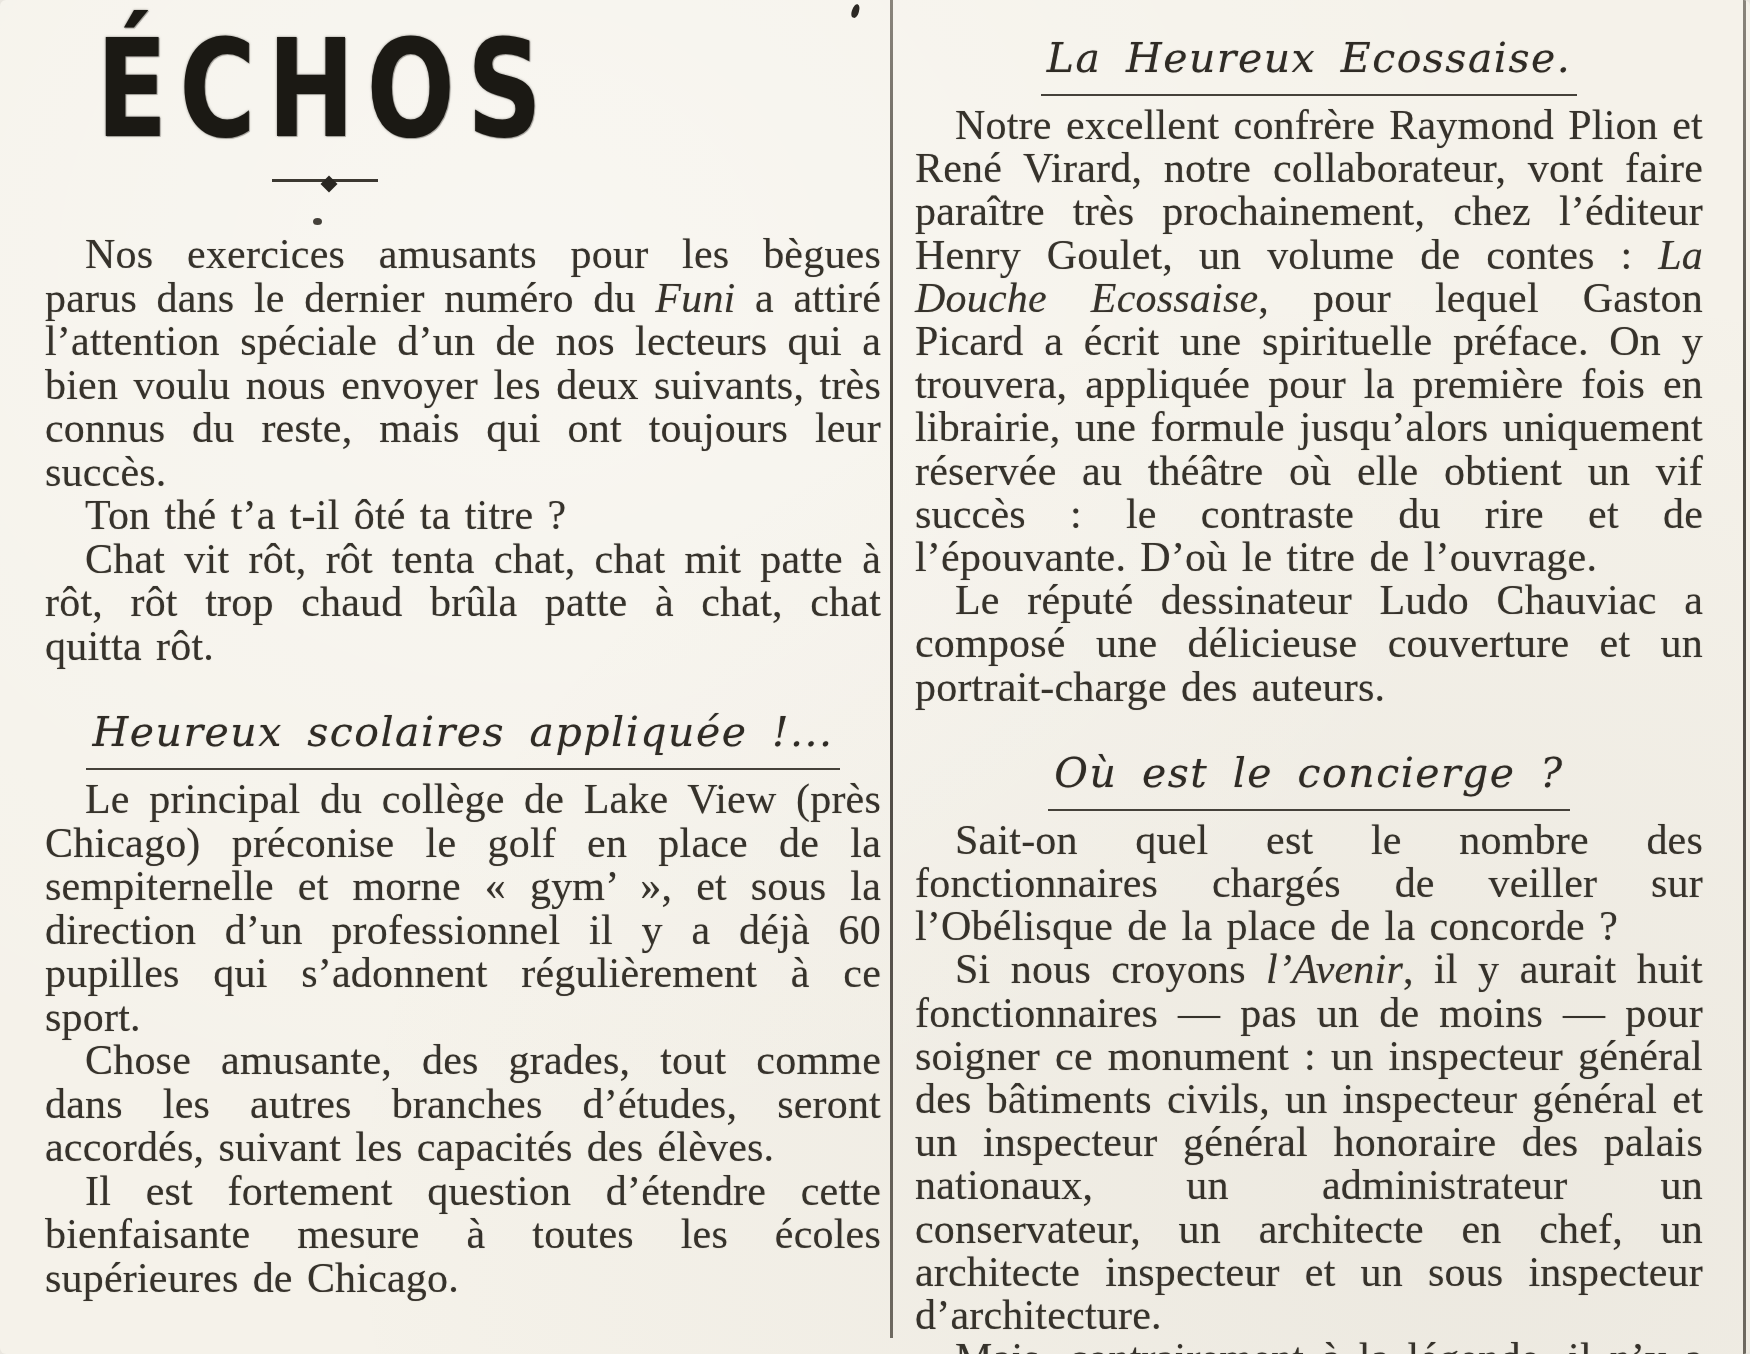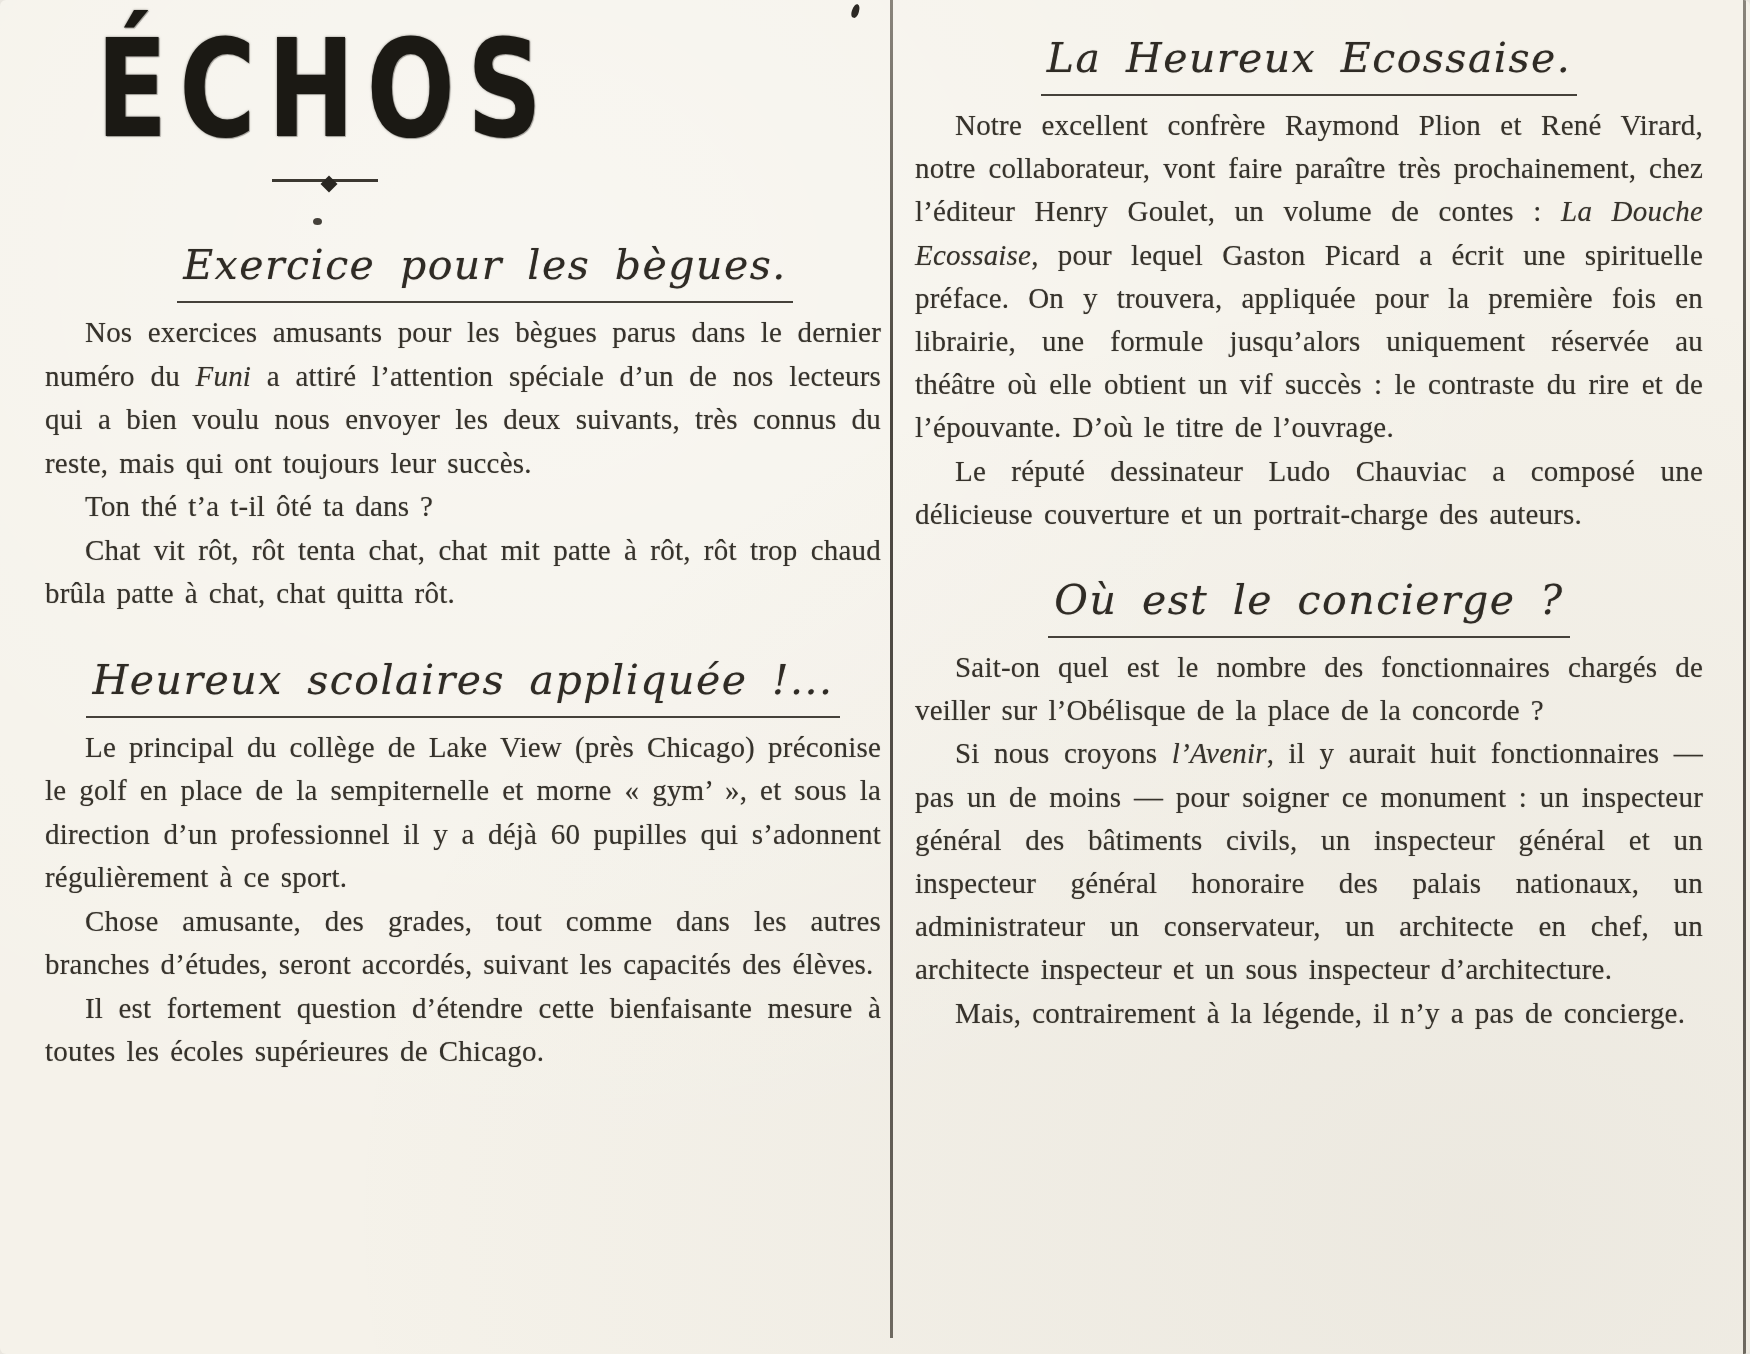--- a/index.html
+++ b/index.html
@@ -46,21 +46,21 @@
   .head-wrap.shift-r{padding-left:44px;}
   .headline{
     display:inline-block;
     font-family:"DejaVu Serif","Liberation Serif",serif;
     font-style:italic;font-size:41px;letter-spacing:1.5px;word-spacing:10px;
     color:#2f2b25;text-shadow:0 0 1px rgba(47,43,37,.5);
     border-bottom:2px solid #45413a;padding:0 6px 12px 6px;
   }
   
   .para{
-    margin:0;font-size:29px;line-height:43.5px;
+    margin:0;font-size:42px;line-height:43.5px;
     text-align:justify;text-indent:40px;
     word-spacing:3.5px;letter-spacing:.2px;
     color:#36322b;text-shadow:0 0 1px rgba(54,50,43,.45);
   }
   .para.first{margin-top:8px;}
   .col-right .para{line-height:43.2px;}
   .it{font-style:italic;}
   .head-wrap.gap-lg{margin-top:40px;}
   
   .speck{
@@ -80,26 +80,23 @@
     <div class="masthead-wrap">
       <div class="masthead">ÉCHOS</div>
     </div>
 
     <div class="ornament">
       <span class="orn-line"></span>
       <span class="orn-diamond"></span>
     </div>
     <div class="ink-dot"></div>
 
-    <div class="head-wrap shift-r">
-      <span class="headline">Exercice pour les bègues.</span>
-    </div>
 
     <p class="para first"><span>Nos exercices amusants pour les bègues parus dans le dernier numéro du </span><i class="it">Funi</i><span> a attiré l’attention spéciale d’un de nos lecteurs qui a bien voulu nous envoyer les deux suivants, très connus du reste, mais qui ont toujours leur succès.</span></p>
-    <p class="para">Ton thé t’a t-il ôté ta dans ?</p>
+    <p class="para">Ton thé t’a t-il ôté ta titre ?</p>
     <p class="para">Chat vit rôt, rôt tenta chat, chat mit patte à rôt, rôt trop chaud brûla patte à chat, chat quitta rôt.</p>
 
     <div class="head-wrap gap-lg">
       <span class="headline">Heureux scolaires appliquée !...</span>
     </div>
 
     <p class="para first">Le principal du collège de Lake View (près Chicago) préconise le golf en place de la sempiternelle et morne « gym’ », et sous la direction d’un professionnel il y a déjà 60 pupilles qui s’adonnent régulièrement à ce sport.</p>
     <p class="para">Chose amusante, des grades, tout comme dans les autres branches d’études, seront accordés, suivant les capacités des élèves.</p>
     <p class="para">Il est fortement question d’étendre cette bienfaisante mesure à toutes les écoles supérieures de Chicago.</p>
 

